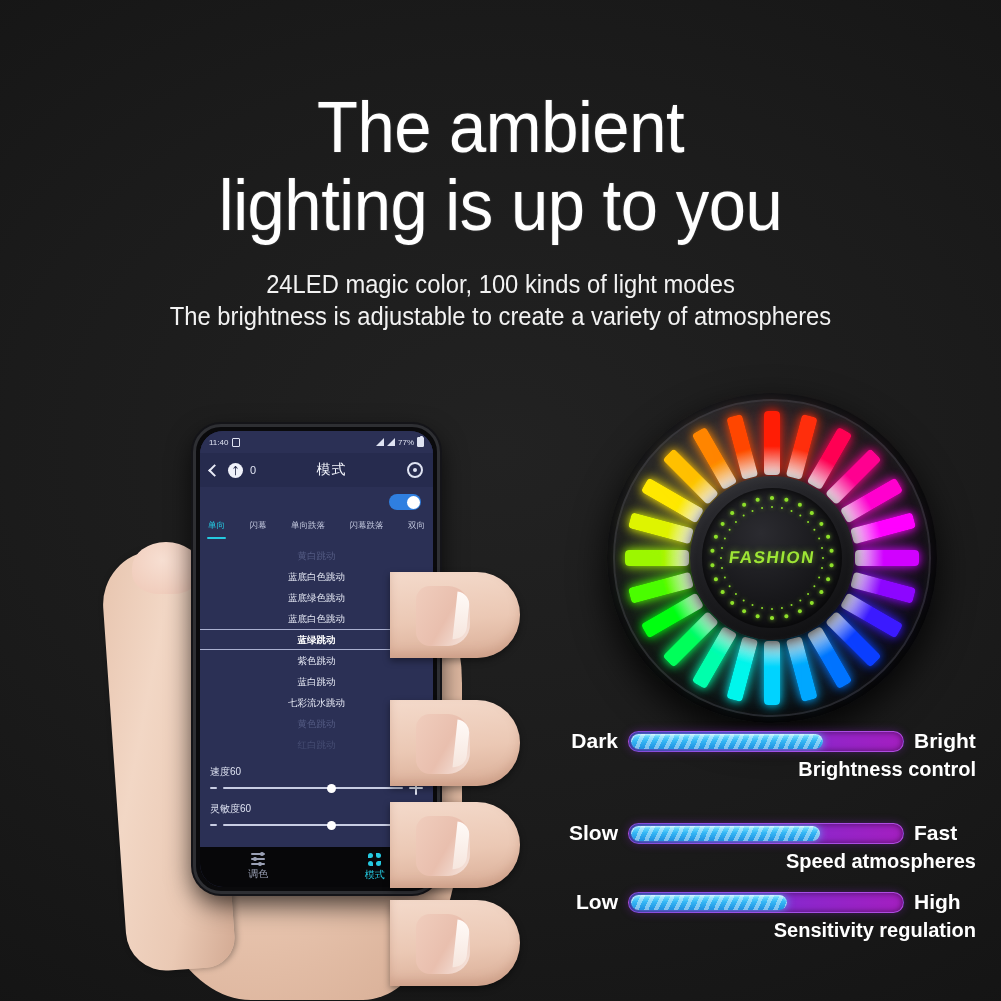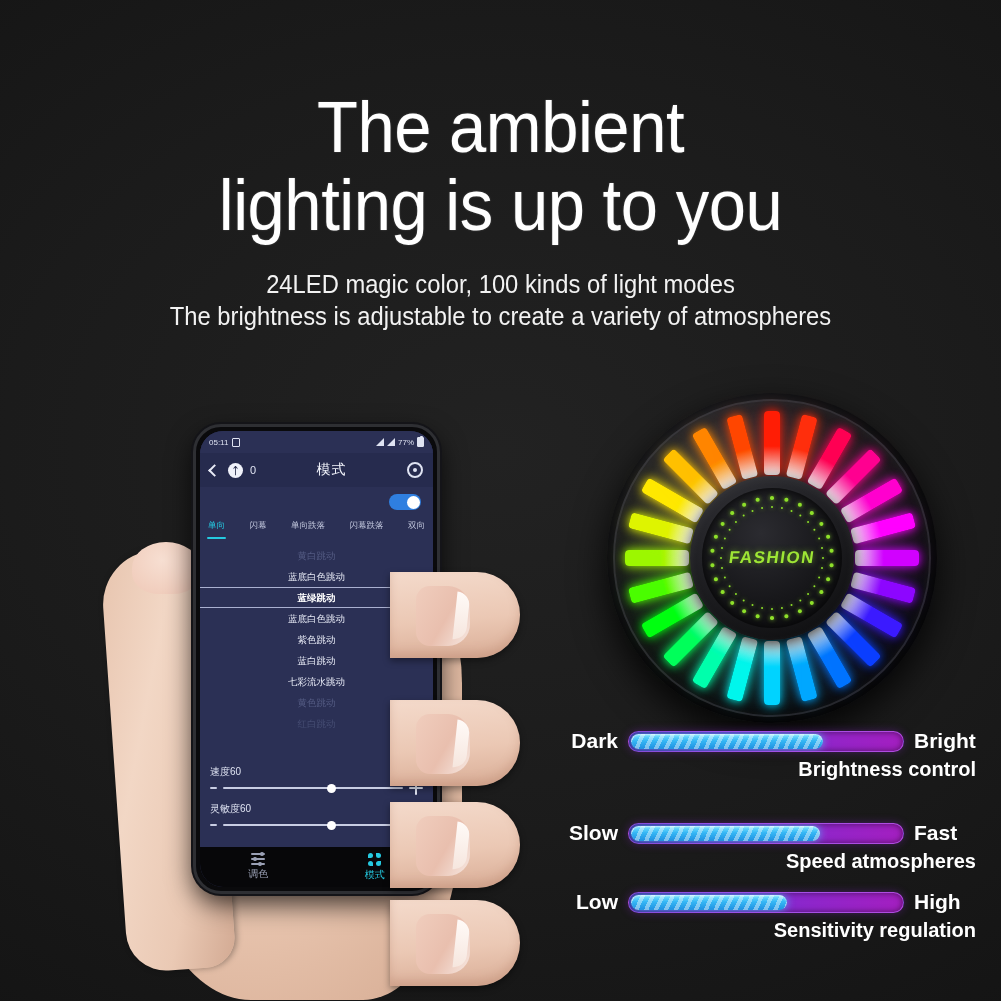--- a/index.html
+++ b/index.html
@@ -356,21 +356,21 @@
     <div class="phone">
       <div class="screen">
         <div class="notch">
           <span class="cam a"></span>
           <span class="cam b"></span>
           <span class="spk"></span>
         </div>
 
         <div class="statusbar">
           <div class="sb-left">
-            <span>05:11</span>
+            <span>11:40</span>
             <span class="mini-ico"></span>
           </div>
           <div class="sb-right">
             <span class="sig"></span>
             <span class="sig"></span>
             <span>77%</span>
             <span class="batt"></span>
           </div>
         </div>
 
@@ -392,22 +392,23 @@
           <span class="tab active">单向</span>
           <span class="tab">闪幕</span>
           <span class="tab">单向跌落</span>
           <span class="tab">闪幕跌落</span>
           <span class="tab">双向</span>
         </div>
 
         <div class="modelist">
           <div class="mode-item dim">黄白跳动</div>
           <div class="mode-item">蓝底白色跳动</div>
+          <div class="mode-item">蓝底绿色跳动</div>
+          <div class="mode-item">蓝底白色跳动</div>
           <div class="mode-item selected">蓝绿跳动</div>
-          <div class="mode-item">蓝底白色跳动</div>
           <div class="mode-item">紫色跳动</div>
           <div class="mode-item">蓝白跳动</div>
           <div class="mode-item">七彩流水跳动</div>
           <div class="mode-item dim">黄色跳动</div>
           <div class="mode-item dim2">红白跳动</div>
         </div>
 
         <div class="sliders">
           <div class="sl-label">速度60</div>
           <div class="sl-row">

